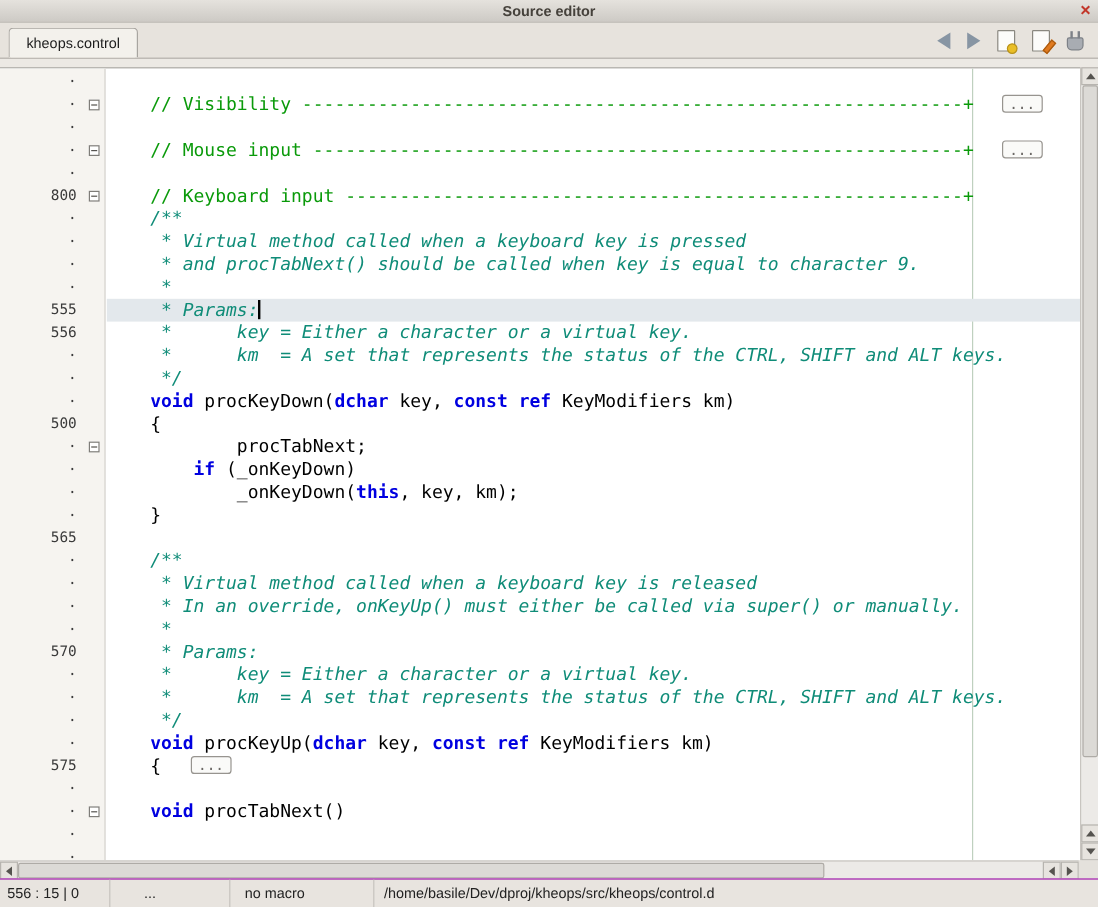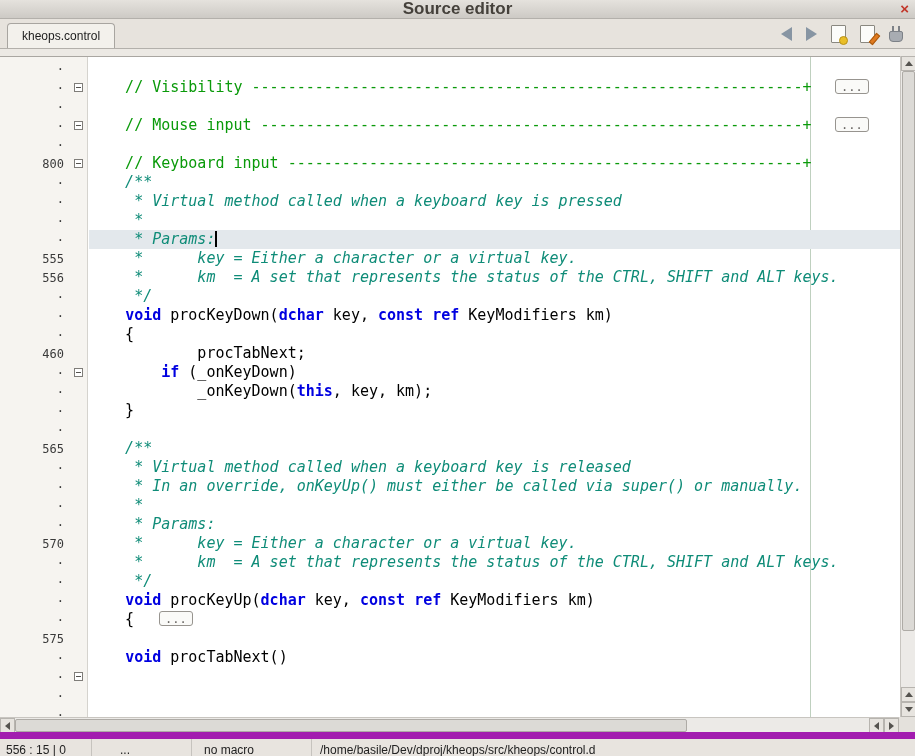--- a/index.html
+++ b/index.html
@@ -2,21 +2,21 @@
 <html style="--keyword: #0000E0; --comment: #0A9A0A; --ddoc: #0F8C78; --string: #C41A1A; --plain: #000000; --current-line: #E3E8EC; --right-edge: #BFD0BF; --gutter-bg: #F6F4F0; --line-number: #3A3A3A;"><head>
 <meta charset="utf-8">
 <style>
   html,body{margin:0;padding:0;}
   body{font-family:"Liberation Sans",sans-serif;background:#B9B6B1;}
   .win{position:relative;width:915px;height:756px;background:#ECE9E4;overflow:hidden;}
 
   
   .titlebar{position:absolute;left:0;top:0;width:915px;height:18px;
     background:linear-gradient(#E5E2DD,#CDCAC5);border-bottom:1px solid #B3B0AB;}
-  .title{display:block;text-align:center;font-size:17px;font-weight:bold;color:#45413B;line-height:18px;}
+  .title{display:block;text-align:center;font-size:12px;font-weight:bold;color:#45413B;line-height:18px;}
   .close{position:absolute;right:6px;top:0;font-size:15px;font-weight:bold;color:#C2372A;line-height:18px;cursor:default;}
 
   
   .tabbar{position:absolute;left:0;top:19px;width:915px;height:29px;background:#E7E3DD;border-bottom:1px solid #B3B0AB;}
   .tab{position:absolute;left:7px;bottom:0;height:25px;padding:0 14px;background:#F3F1EC;
     border:1px solid #A8A5A0;border-bottom:none;border-radius:4px 4px 0 0;
     font-size:12px;color:#1C1C1C;line-height:25px;box-sizing:border-box;}
   .tools{position:absolute;right:12px;top:0;height:29px;display:flex;align-items:center;gap:14px;}
   .tri-left{width:0;height:0;border-top:7px solid transparent;border-bottom:7px solid transparent;border-right:11px solid #8795A3;}
   .tri-right{width:0;height:0;border-top:7px solid transparent;border-bottom:7px solid transparent;border-left:11px solid #8795A3;}
@@ -64,21 +64,21 @@
   .vtop{left:0;top:0;}
   .vthumb{position:absolute;left:1px;top:15px;width:13px;height:560px;background:#DCDAD6;border:1px solid #AEABA6;border-radius:2px;box-sizing:border-box;}
   .vup2{left:0;top:631px;}
   .vdown{left:0;top:646px;}
   .hleft{left:0;top:0;}
   .hthumb{position:absolute;left:15px;top:1px;width:672px;height:13px;background:#DCDAD6;border:1px solid #AEABA6;border-radius:2px;box-sizing:border-box;}
   .hleft2{left:869px;top:0;}
   .hright{left:884px;top:0;}
 
   
-  .statusbar{position:absolute;left:0;top:732px;width:915px;height:24px;background:#E8E4DF;border-top:7px solid #a21caf;box-sizing:border-box;display:flex;}
+  .statusbar{position:absolute;left:0;top:732px;width:915px;height:24px;background:#E8E4DF;border-top:1px solid #a21caf;box-sizing:border-box;display:flex;}
   .seg{height:100%;border-right:1px solid #C6C3BE;font-size:12px;color:#222;line-height:22px;box-sizing:border-box;overflow:hidden;white-space:nowrap;}
   .s1{width:92px;padding-left:6px;}
   .s2{width:100px;padding-left:28px;}
   .s3{width:120px;padding-left:12px;}
   .s4{flex:1;padding-left:8px;border-right:none;}
 </style>
 </head>
 <body>
 
 <div class="win">
@@ -112,21 +112,21 @@
         <div class="grow"><span class="lnum">800</span><span class="foldbox"></span></div>
         <div class="grow"><span class="lnum">·</span></div>
         <div class="grow"><span class="lnum">·</span></div>
         <div class="grow"><span class="lnum">·</span></div>
         <div class="grow"><span class="lnum">·</span></div>
         <div class="grow"><span class="lnum">555</span></div>
         <div class="grow"><span class="lnum">556</span></div>
         <div class="grow"><span class="lnum">·</span></div>
         <div class="grow"><span class="lnum">·</span></div>
         <div class="grow"><span class="lnum">·</span></div>
-        <div class="grow"><span class="lnum">460</span></div>
+        <div class="grow"><span class="lnum">500</span></div>
         <div class="grow"><span class="lnum">·</span><span class="foldbox"></span></div>
         <div class="grow"><span class="lnum">·</span></div>
         <div class="grow"><span class="lnum">·</span></div>
         <div class="grow"><span class="lnum">·</span></div>
         <div class="grow"><span class="lnum">565</span></div>
         <div class="grow"><span class="lnum">·</span></div>
         <div class="grow"><span class="lnum">·</span></div>
         <div class="grow"><span class="lnum">·</span></div>
         <div class="grow"><span class="lnum">·</span></div>
         <div class="grow"><span class="lnum">570</span></div>
@@ -142,20 +142,21 @@
       </div>
     <div class="pane">
         <div class="crow"></div>
         <div class="crow"><span class="tk-c">    // Visibility -------------------------------------------------------------+</span><span class="hint hint-right">...</span></div>
         <div class="crow"></div>
         <div class="crow"><span class="tk-c">    // Mouse input ------------------------------------------------------------+</span><span class="hint hint-right">...</span></div>
         <div class="crow"></div>
         <div class="crow"><span class="tk-c">    // Keyboard input ---------------------------------------------------------+</span></div>
         <div class="crow"><span class="tk-d">    /**</span></div>
         <div class="crow"><span class="tk-d">     * Virtual method called when a keyboard key is pressed</span></div>
+        <div class="crow"><span class="tk-d">     * and procTabNext() should be called when key is equal to character 9.</span></div>
         <div class="crow"><span class="tk-d">     *</span></div>
         <div class="crow current"><span class="tk-d">     * Params:</span><span class="caret"></span></div>
         <div class="crow"><span class="tk-d">     *      key = Either a character or a virtual key.</span></div>
         <div class="crow"><span class="tk-d">     *      km  = A set that represents the status of the CTRL, SHIFT and ALT keys.</span></div>
         <div class="crow"><span class="tk-d">     */</span></div>
         <div class="crow"><span class="tk-p">    </span><span class="tk-k">void</span><span class="tk-p"> procKeyDown(</span><span class="tk-k">dchar</span><span class="tk-p"> key, </span><span class="tk-k">const</span><span class="tk-p"> </span><span class="tk-k">ref</span><span class="tk-p"> KeyModifiers km)</span></div>
         <div class="crow"><span class="tk-p">    {</span></div>
         <div class="crow"><span class="tk-p">            procTabNext;</span></div>
         <div class="crow"><span class="tk-p">        </span><span class="tk-k">if</span><span class="tk-p"> (_onKeyDown)</span></div>
         <div class="crow"><span class="tk-p">            _onKeyDown(</span><span class="tk-k">this</span><span class="tk-p">, key, km);</span></div>

